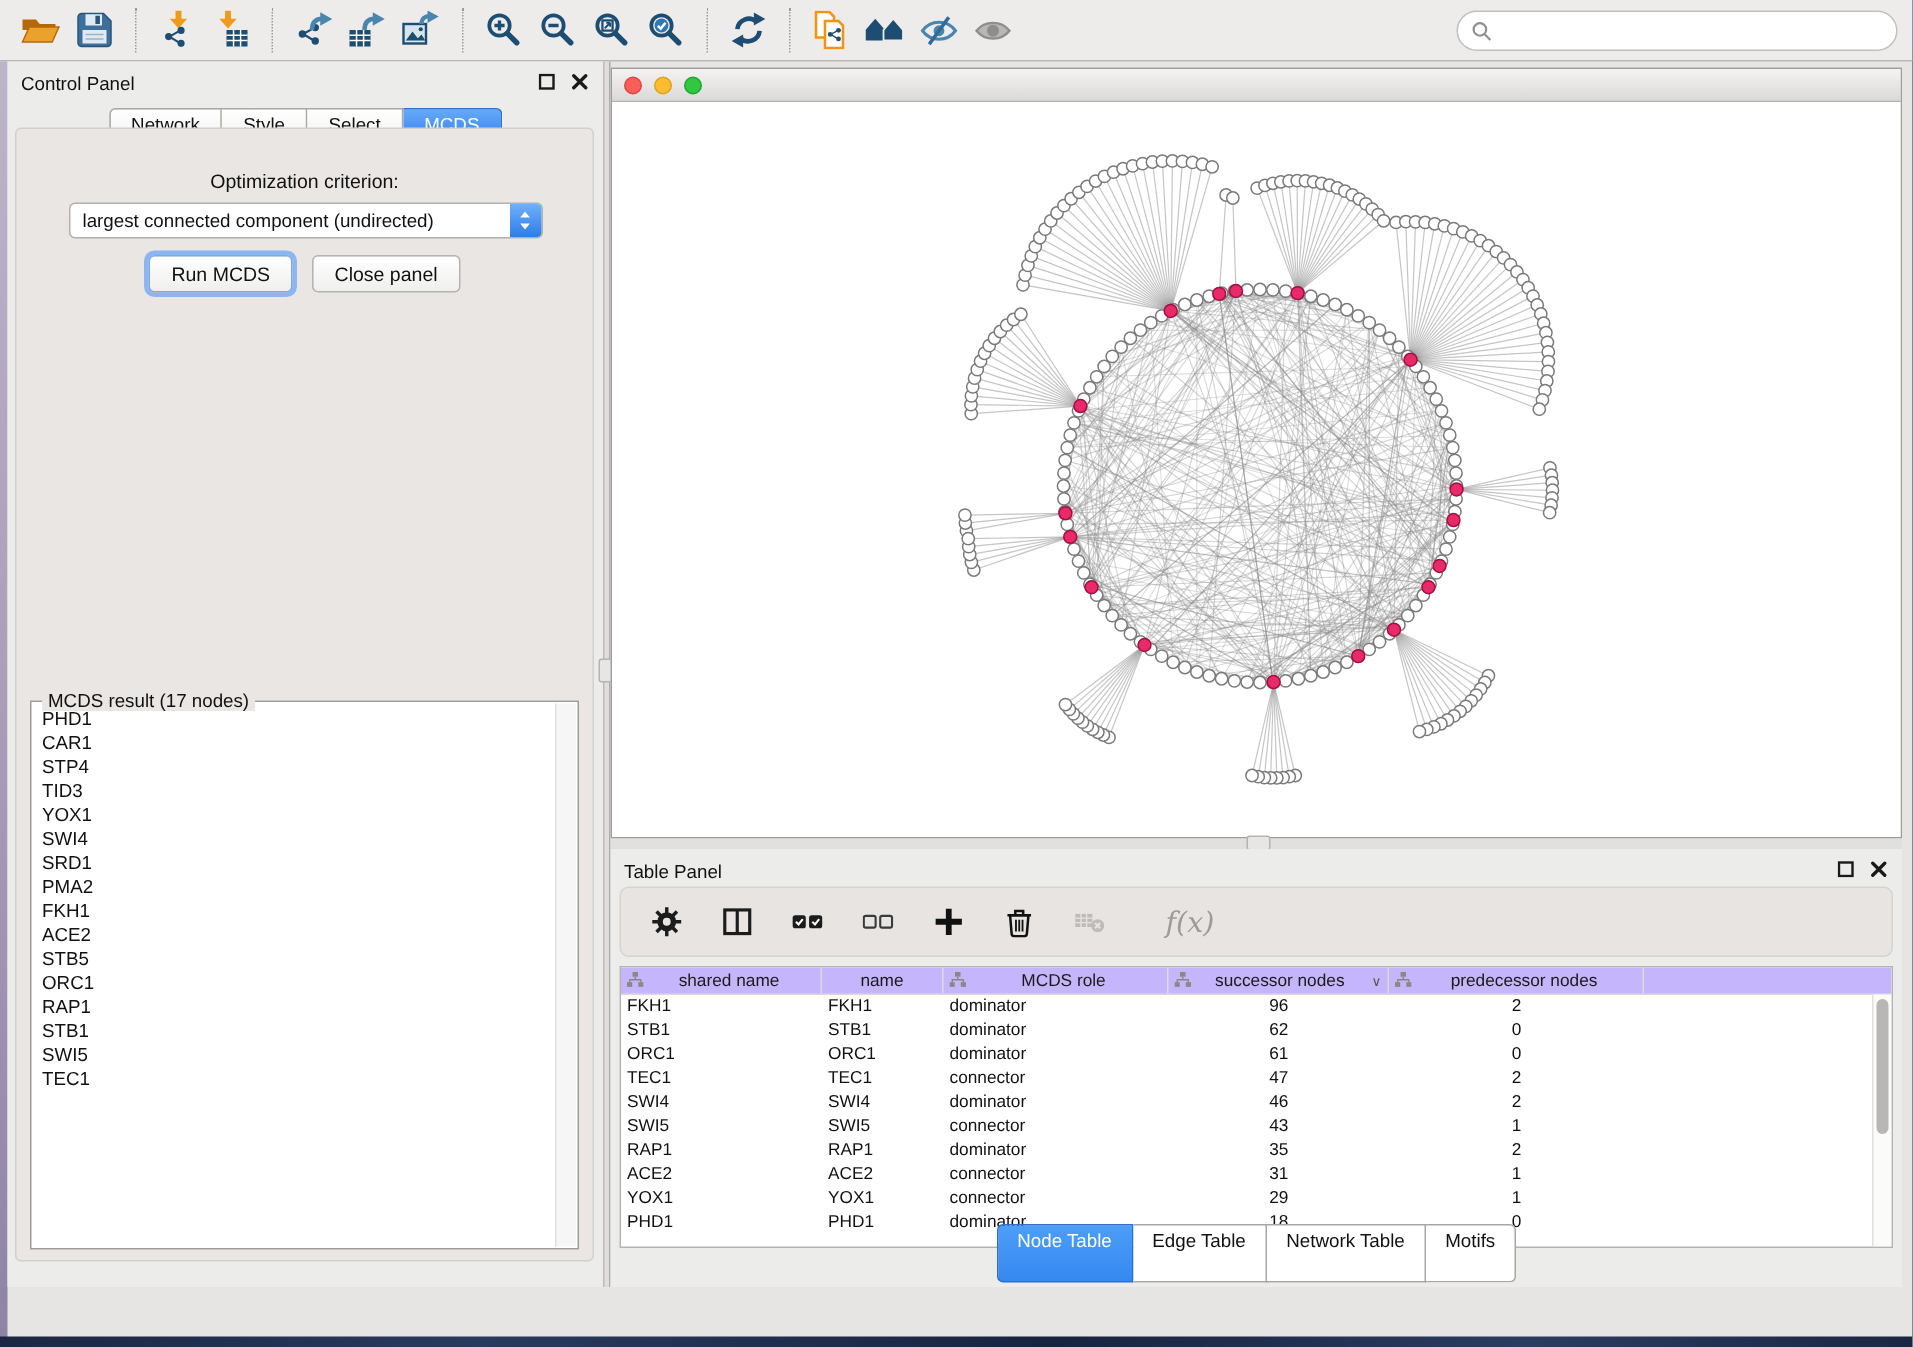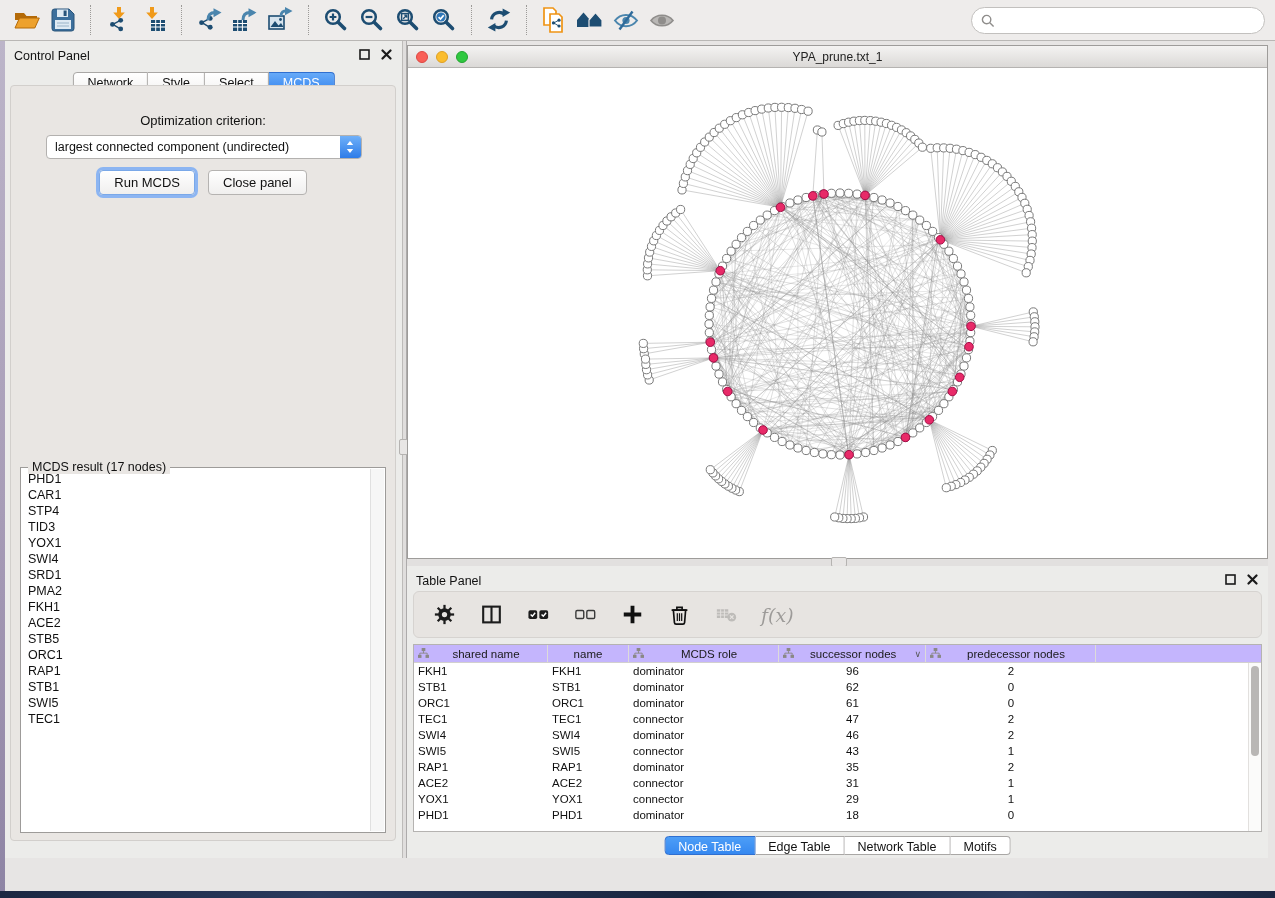--- a/index.html
+++ b/index.html
@@ -98,21 +98,21 @@
   .th .lbl{flex:1;text-align:center;}
   .th svg.tree{width:11px;height:11px;flex:0 0 auto;}
   .th .sort{font-size:9px;color:#555;margin-left:2px;}
   .trow{display:flex;height:16px;line-height:16px;font-size:11.5px;color:#111;cursor:default;}
   .td{padding:0 4px;overflow:hidden;white-space:nowrap;}
   .td.num{text-align:center;}
   .t-scroll{position:absolute;right:0;top:18px;bottom:0;width:13px;background:#fbfbfa;
     border-left:1px solid #e2e0de;}
   .t-thumb{position:absolute;left:2px;top:3px;width:8px;height:90px;background:#b9b7b5;border-radius:5px;}
   .tp-tabs{position:absolute;bottom:3px;left:50%;transform:translateX(-50%);display:flex;}
-  .tp-tabs .seg{padding:3px 13px 0;font-size:12.5px;background:#fff;}
+  .tp-tabs .seg{padding:3px 13px 20px;font-size:12.5px;background:#fff;}
   .tp-tabs .seg.active{background:linear-gradient(#4d9ef7,#3588f0);border-color:#2f6fd0;color:#fff;}
 
   
   .status-bar{position:absolute;left:5px;top:858px;width:1265px;height:33px;background:#ececea;
     border-top:1px solid #c3c1bf;}
   .list-btn{position:absolute;left:9px;top:6px;width:27px;height:21px;background:#f2f1f0;
     border:1px solid #adabab;border-radius:3px;display:flex;align-items:center;justify-content:center;cursor:pointer;}
   .list-btn svg{width:15px;height:12px;}
   .mem-btn{position:absolute;right:9px;top:5px;height:23px;background:#fdfdfd;border:1px solid #b3b1af;
     border-radius:4px;display:flex;align-items:center;gap:6px;padding:0 10px;cursor:pointer;}
@@ -351,21 +351,20 @@
       <div class="grip"></div>
     </div>
 
   <div class="network-window">
     <div class="nw-titlebar">
       <div class="lights">
         <span class="light red"></span>
         <span class="light yellow"></span>
         <span class="light green"></span>
       </div>
-      <div class="nw-title">YPA_prune.txt_1</div>
     </div>
     <div class="nw-canvas">
       <svg id="graph-svg" width="861" height="492" viewBox="0 0 861 492">
           <g>
             <line x1="372.5" y1="139.3" x2="432.0" y2="125.0" stroke="#8c8c8c" stroke-opacity="0.38" stroke-width="0.75"></line>
             <line x1="372.5" y1="139.3" x2="511.7" y2="152.1" stroke="#8c8c8c" stroke-opacity="0.38" stroke-width="0.75"></line>
             <line x1="372.5" y1="139.3" x2="311.0" y2="205.9" stroke="#8c8c8c" stroke-opacity="0.38" stroke-width="0.75"></line>
             <line x1="372.5" y1="139.3" x2="560.5" y2="281.6" stroke="#8c8c8c" stroke-opacity="0.38" stroke-width="0.75"></line>
             <line x1="372.5" y1="139.3" x2="339.4" y2="348.6" stroke="#8c8c8c" stroke-opacity="0.38" stroke-width="0.75"></line>
             <line x1="372.5" y1="139.3" x2="465.9" y2="382.5" stroke="#8c8c8c" stroke-opacity="0.38" stroke-width="0.75"></line>
@@ -1208,21 +1207,21 @@
         <button class="tp-icon disabled">
           <svg viewBox="0 0 24 24">
             <g opacity="0.55">
               <rect x="1" y="6" width="13" height="10" fill="#9a9896"></rect>
               <path stroke="#e7e4e1" d="M1 9.3h13M1 12.6h13M5.3 6v10M9.6 6v10"></path>
               <circle cx="18" cy="15" r="5" fill="#9a9896"></circle>
               <path d="M16 13l4 4M20 13l-4 4" stroke="#e7e4e1" stroke-width="1.5"></path>
             </g>
           </svg>
         </button>
-        <button class="tp-icon disabled" style="width: auto;">
+        <button class="tp-icon disabled" style="width: auto; margin-left: 16px;">
           <span class="fx">f(x)</span>
         </button>
       </div>
     <div class="ntable">
       <div class="thead" id="thead">
           <div class="th" style="width: 134px;">
             <svg class="tree" viewBox="0 0 12 12">
               <g fill="#8a8886">
                 <rect x="4" y="0" width="4" height="3.4"></rect>
                 <rect x="0" y="7.4" width="3.8" height="3.4"></rect>

